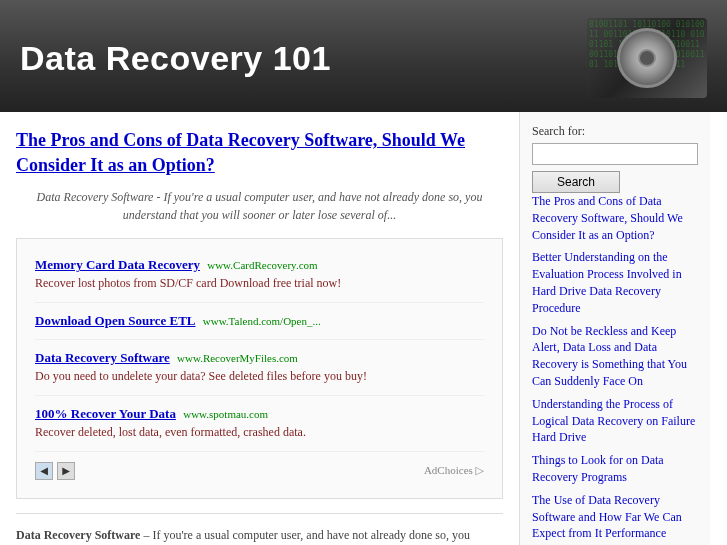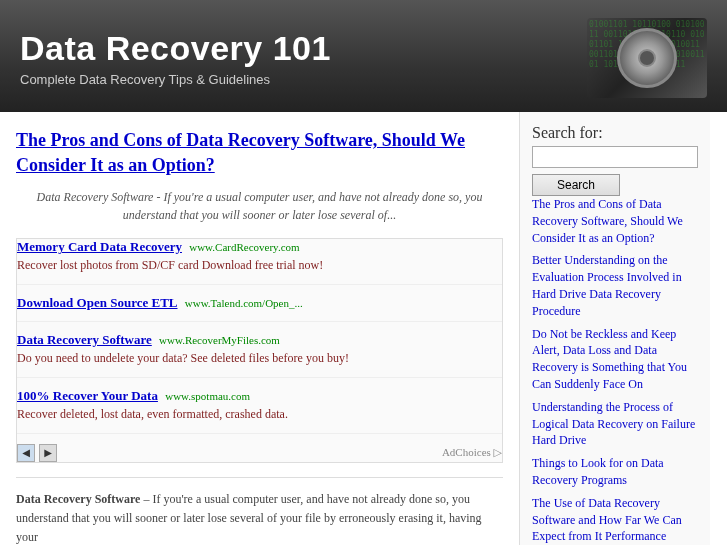--- a/index.html
+++ b/index.html
@@ -102,21 +102,21 @@
       font-style: italic;
       margin-bottom: 14px;
       line-height: 1.5;
       text-align: center;
     }
 
     
     .ads-section {
       border: 1px solid #ddd;
       background: #fafafa;
-      padding: 0;
+      padding: 18px;
       margin-bottom: 14px;
     }
     .ad-item {
       margin-bottom: 10px;
       padding-bottom: 10px;
       border-bottom: 1px solid #eee;
     }
     .ad-item:last-child {
       border-bottom: none;
       margin-bottom: 0;
@@ -169,21 +169,21 @@
       font-size: 12px;
       color: #444;
       line-height: 1.6;
     }
     .article-body-excerpt strong {
       font-weight: bold;
     }
 
     
     .sidebar-search-label {
-      font-size: 16px;
+      font-size: 12px;
       color: #333;
       margin-bottom: 4px;
       display: block;
     }
     .sidebar-search-input {
       width: 100%;
       height: 22px;
       border: 1px solid #aaa;
       background: #fff;
       padding: 2px 4px;
@@ -214,21 +214,20 @@
       line-height: 1.4;
       cursor: pointer;
     }
   </style>
 </head>
 <body>
 
 <div id="header">
   <div id="header-text">
     <h1>Data Recovery 101</h1>
-    <p>Complete Data Recovery Tips &amp; Guidelines</p>
   </div>
   <div id="header-image">
     <span class="binary-text">
       01001101 10110100 01010011 00110100 11010110 01001101 10110100 01010011 00110100 11010110 01001101 10110100 01010011
     </span>
     <div class="hdd-circle"></div>
   </div>
 </div>
 
 <div id="layout">

